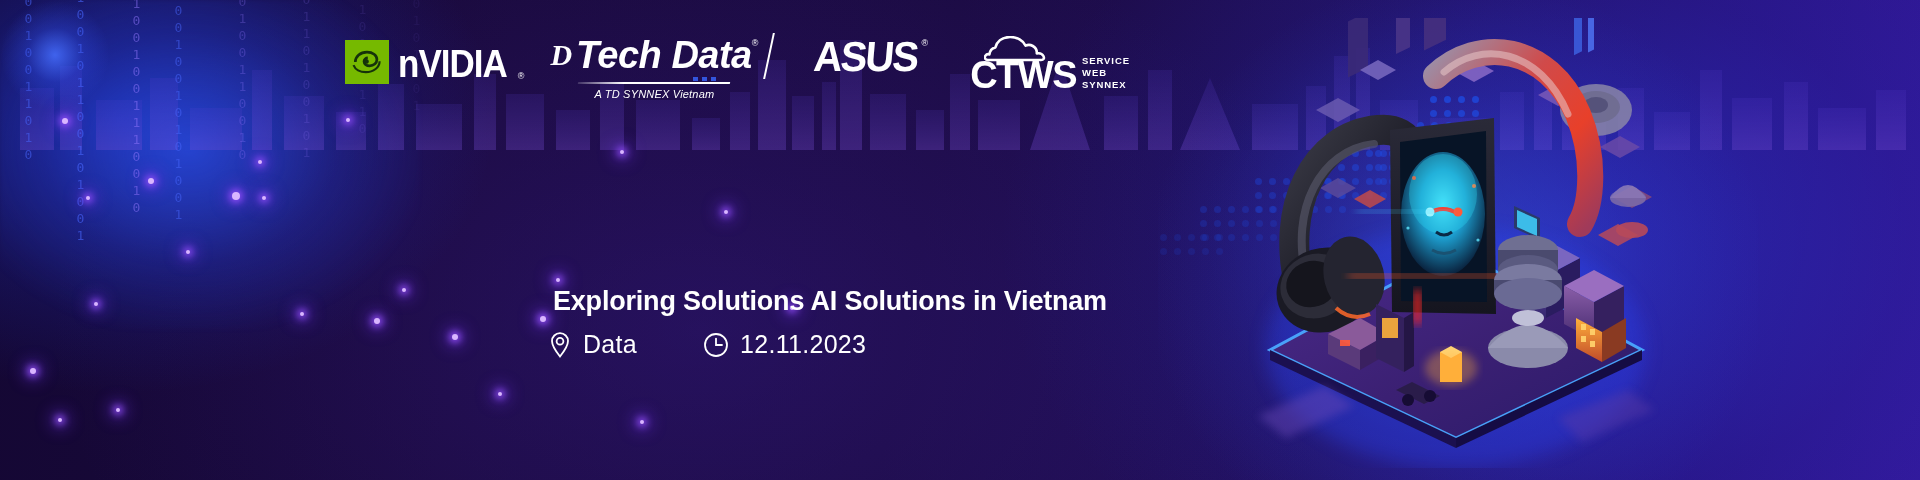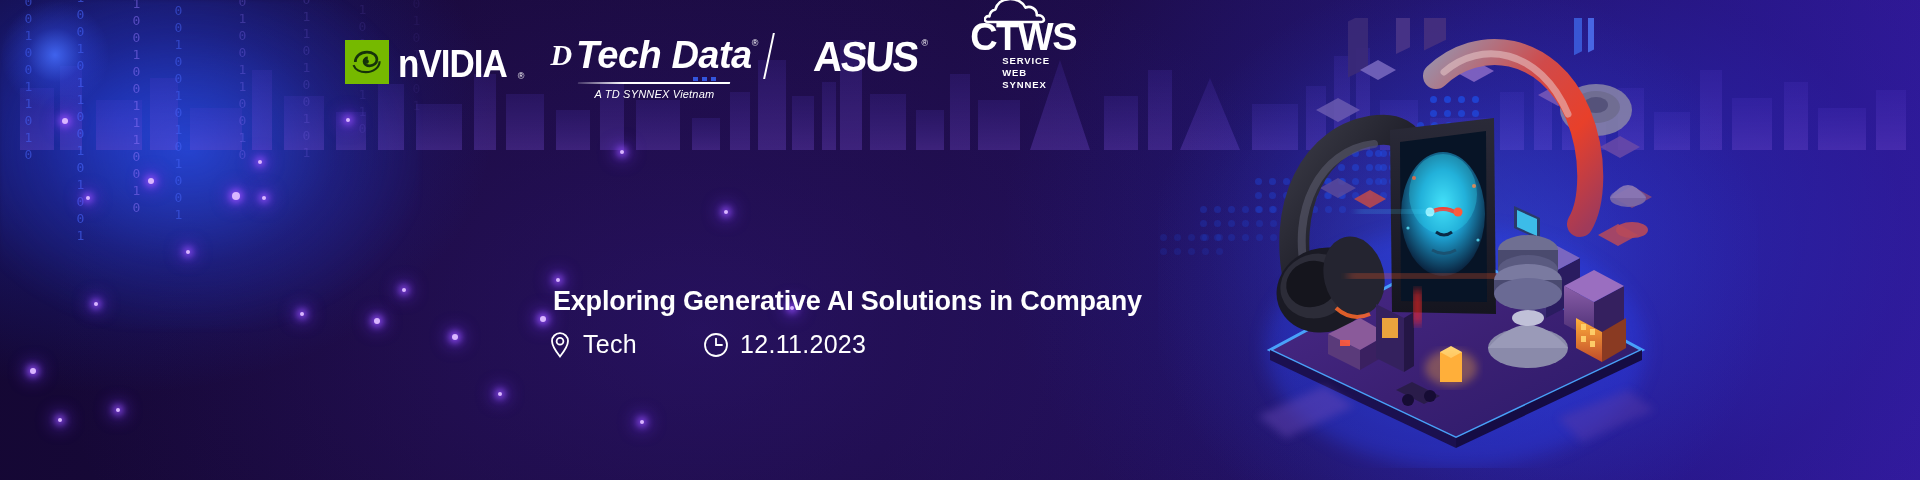--- a/index.html
+++ b/index.html
@@ -124,21 +124,21 @@
   .asus-word {
     color:#fff; font-weight:700; font-size:40px; line-height:1;
     font-family:"Liberation Sans", sans-serif;
     transform:skewX(-5deg) scaleY(1.05);
     letter-spacing:-2px;
   }
   .asus-reg { color:#fff; font-size:9px; margin:2px 0 0 4px; }
 
   
   #logo-tws { margin-left:42px; align-items:flex-end; height:58px; }
-  .tws-block { position:relative; display:flex; align-items:center;flex-direction:column; }
+  .tws-block { position:relative; display:flex; align-items:center; }
   .tws-cloud {
     position:absolute; left:14px; top:-20px; width:66px; height:26px;
   }
   .tws-word {
     color:#fff; font-weight:700; font-size:38px; line-height:1;
     letter-spacing:-1.5px;
   }
   .tws-sub {
     margin-left:6px; margin-bottom:3px;
     display:flex; flex-direction:column; gap:1px;
@@ -498,29 +498,29 @@
           <span>SERVICE</span>
           <span>WEB</span>
           <span>SYNNEX</span>
         </span>
       </span>
     </div>
 
   </div>
 
 
-  <div id="subtitle">Exploring Generative AI Solutions in Company</div>
+  <div id="subtitle">Exploring Solutions AI Solutions in Vietnam</div>
 
   <div id="meta">
     <span class="meta-item">
       <svg width="24" height="28" viewBox="0 0 24 28">
         <path d="M12 2.2c-4.5 0-8 3.5-8 7.9 0 5.6 8 15.4 8 15.4s8-9.8 8-15.4c0-4.4-3.5-7.9-8-7.9z" fill="none" stroke="#ffffff" stroke-width="1.8"></path>
         <circle cx="12" cy="10.2" r="3.4" fill="none" stroke="#ffffff" stroke-width="1.8"></circle>
       </svg>
-      <span class="meta-text">Tech</span>
+      <span class="meta-text">Data</span>
     </span>
     <span class="meta-item">
       <svg width="26" height="26" viewBox="0 0 26 26">
         <circle cx="13" cy="13" r="11" fill="none" stroke="#ffffff" stroke-width="1.8"></circle>
         <path d="M13 6.6V13h6" fill="none" stroke="#ffffff" stroke-width="1.8" stroke-linecap="round"></path>
       </svg>
       <span class="meta-text">12.11.2023</span>
     </span>
   </div>
 

